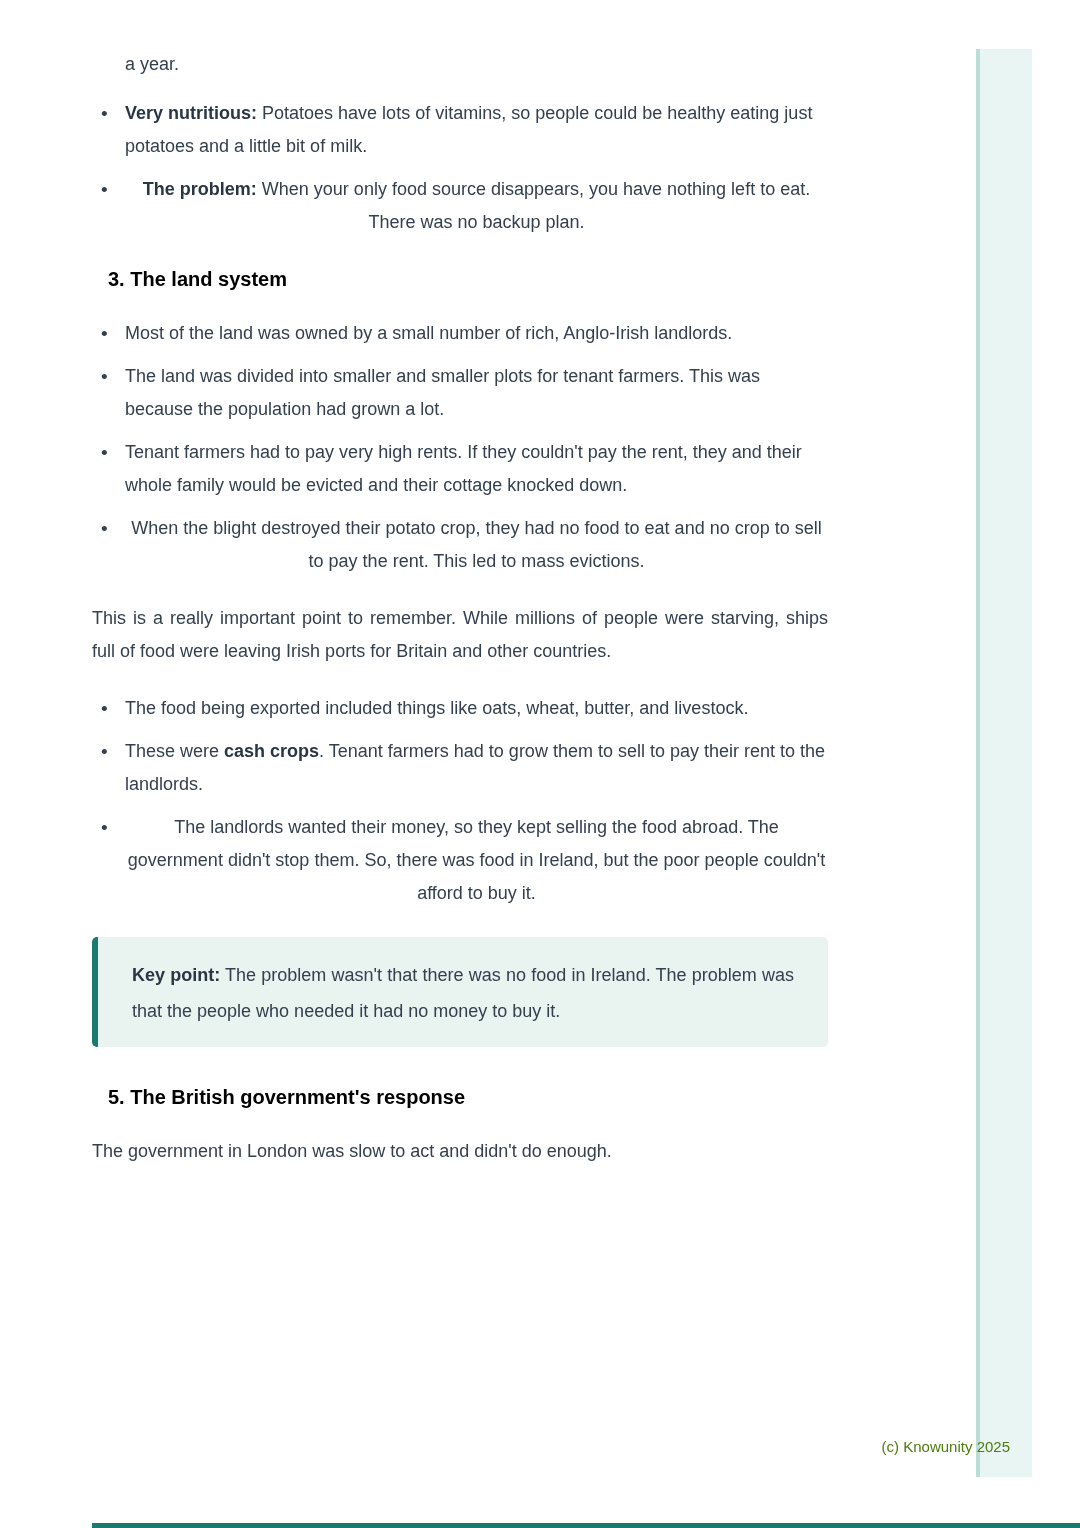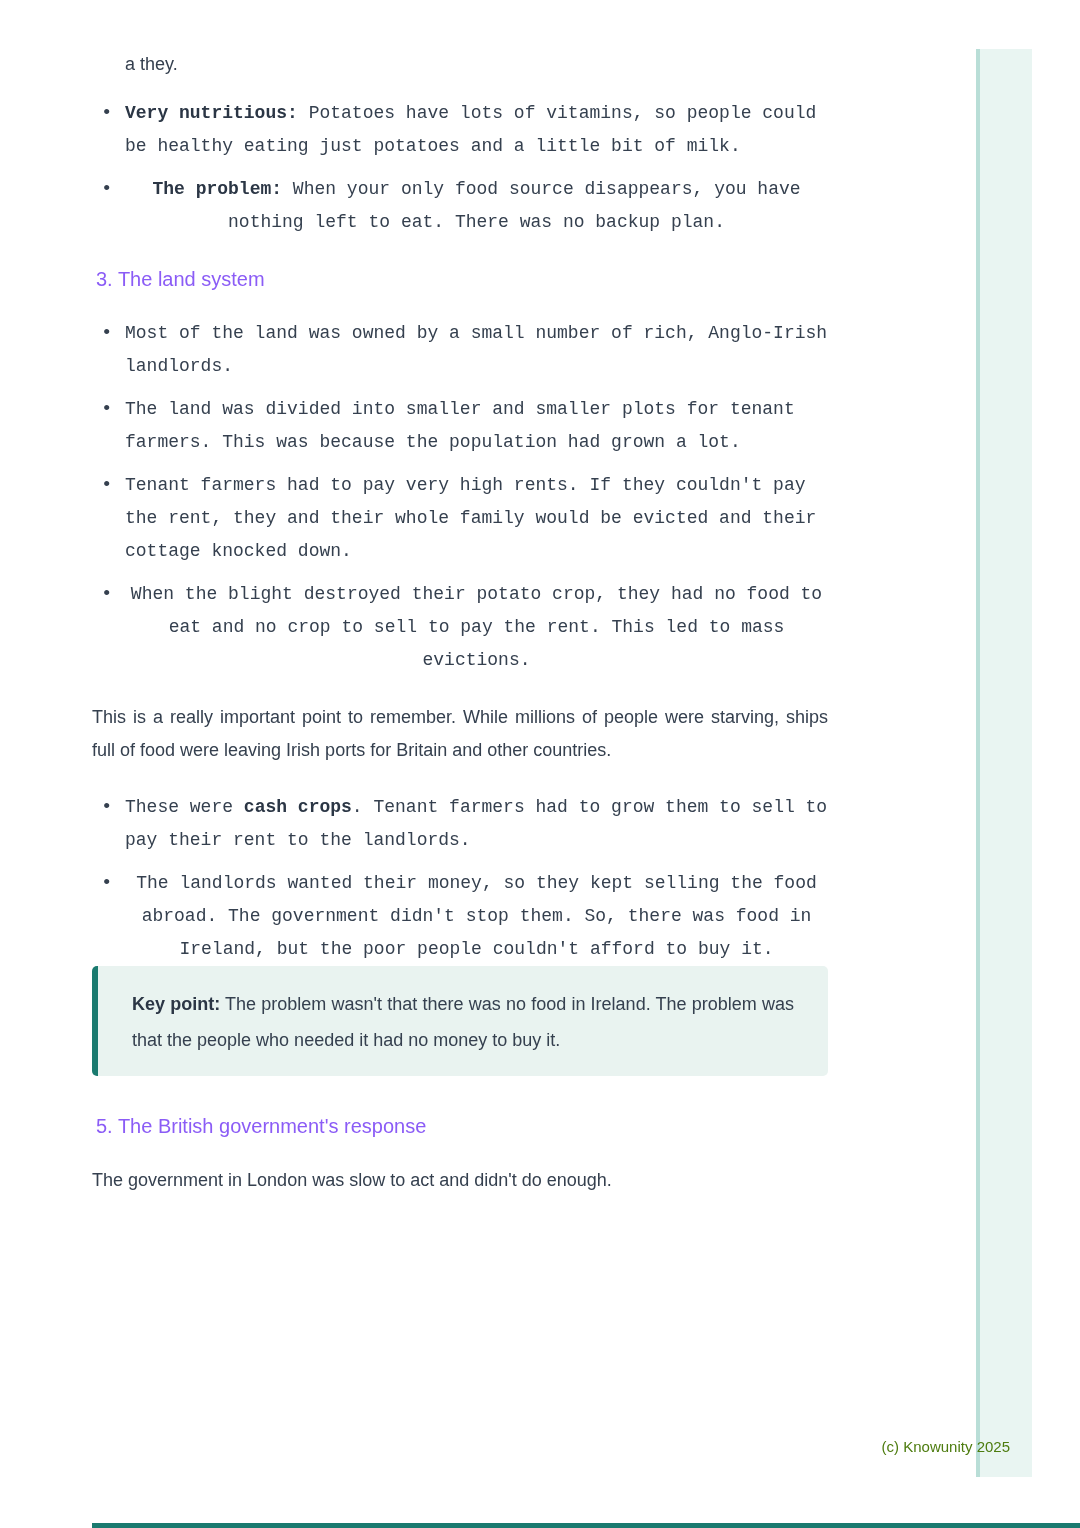--- a/index.html
+++ b/index.html
@@ -14,37 +14,38 @@
   .content{
     position:absolute;
     left:92px;top:48px;
     width:736px;
     font-size:18px;
     line-height:33px;
   }
   .cont-line{margin:0 0 0 33px;}
   ul{list-style:none;margin:16px 0 0 0;padding:0;}
   ul.std{margin-top:24px;}
-  li{position:relative;padding-left:33px;margin:0 0 10px 0;font-family:Liberation Mono, monospace;}
+  li{position:relative;padding-left:33px;margin:0 0 10px 0;}
   li:last-child{margin-bottom:0;text-align:center;}
   li::before{
     content:"\2022";
     position:absolute;left:9px;top:0;
     font-size:19px;color:#35404f;
   }
   h3{
-    margin:26px 0 0 4px;
+    margin:26px 0 0 16px;
     font-size:20px;line-height:28px;
-    font-weight:normal;color:#8b5cf6;
+    font-weight:bold;color:#000000;
   }
   h3.big-gap{margin-top:36px;}
   p{margin:24px 0 0 0;}
   p.just{text-align:justify;}
   .b{font-weight:bold;color:#2b3645;}
   .keypoint{
+    margin-top:27px;
     background:#e9f3f0;
     border-left:6px solid #1a7a6f;
     border-radius:5px;
     padding:20px 34px 18px 34px;
   }
   .keypoint p{margin:0;line-height:36px;text-align:justify;}
   .side-strip{
     position:absolute;
     left:976px;top:49px;
     width:52px;height:1428px;
@@ -65,21 +66,21 @@
     background:#1a7a6f;
   }
 </style>
 </head>
 <body>
 
 <div class="page">
 
   <div class="content">
 
-    <div class="cont-line">a they.</div>
+    <div class="cont-line">a year.</div>
 
     <ul>
       <li>
         <span class="b">Very nutritious:</span><span> Potatoes have lots of vitamins, so people could be healthy eating just potatoes and a little bit of milk.</span>
       </li>
       <li>
         <span class="b">The problem:</span><span> When your only food source disappears, you have nothing left to eat. There was no backup plan.</span>
       </li>
     </ul>
 
@@ -99,20 +100,23 @@
       <li>
         <span>When the blight destroyed their potato crop, they had no food to eat and no crop to sell to pay the rent. This led to mass evictions.</span>
       </li>
     </ul>
 
 
     <p class="just">This is a really important point to remember. While millions of people were starving, ships full of food were leaving Irish ports for Britain and other countries.</p>
 
     <ul class="std">
       <li>
+        <span>The food being exported included things like oats, wheat, butter, and livestock.</span>
+      </li>
+      <li>
         <span>These were </span><span class="b">cash crops</span><span>. Tenant farmers had to grow them to sell to pay their rent to the landlords.</span>
       </li>
       <li>
         <span>The landlords wanted their money, so they kept selling the food abroad. The government didn't stop them. So, there was food in Ireland, but the poor people couldn't afford to buy it.</span>
       </li>
     </ul>
 
     <div class="keypoint">
       <p><span class="b">Key point:</span><span> The problem wasn't that there was no food in Ireland. The problem was that the people who needed it had no money to buy it.</span></p>
     </div>

